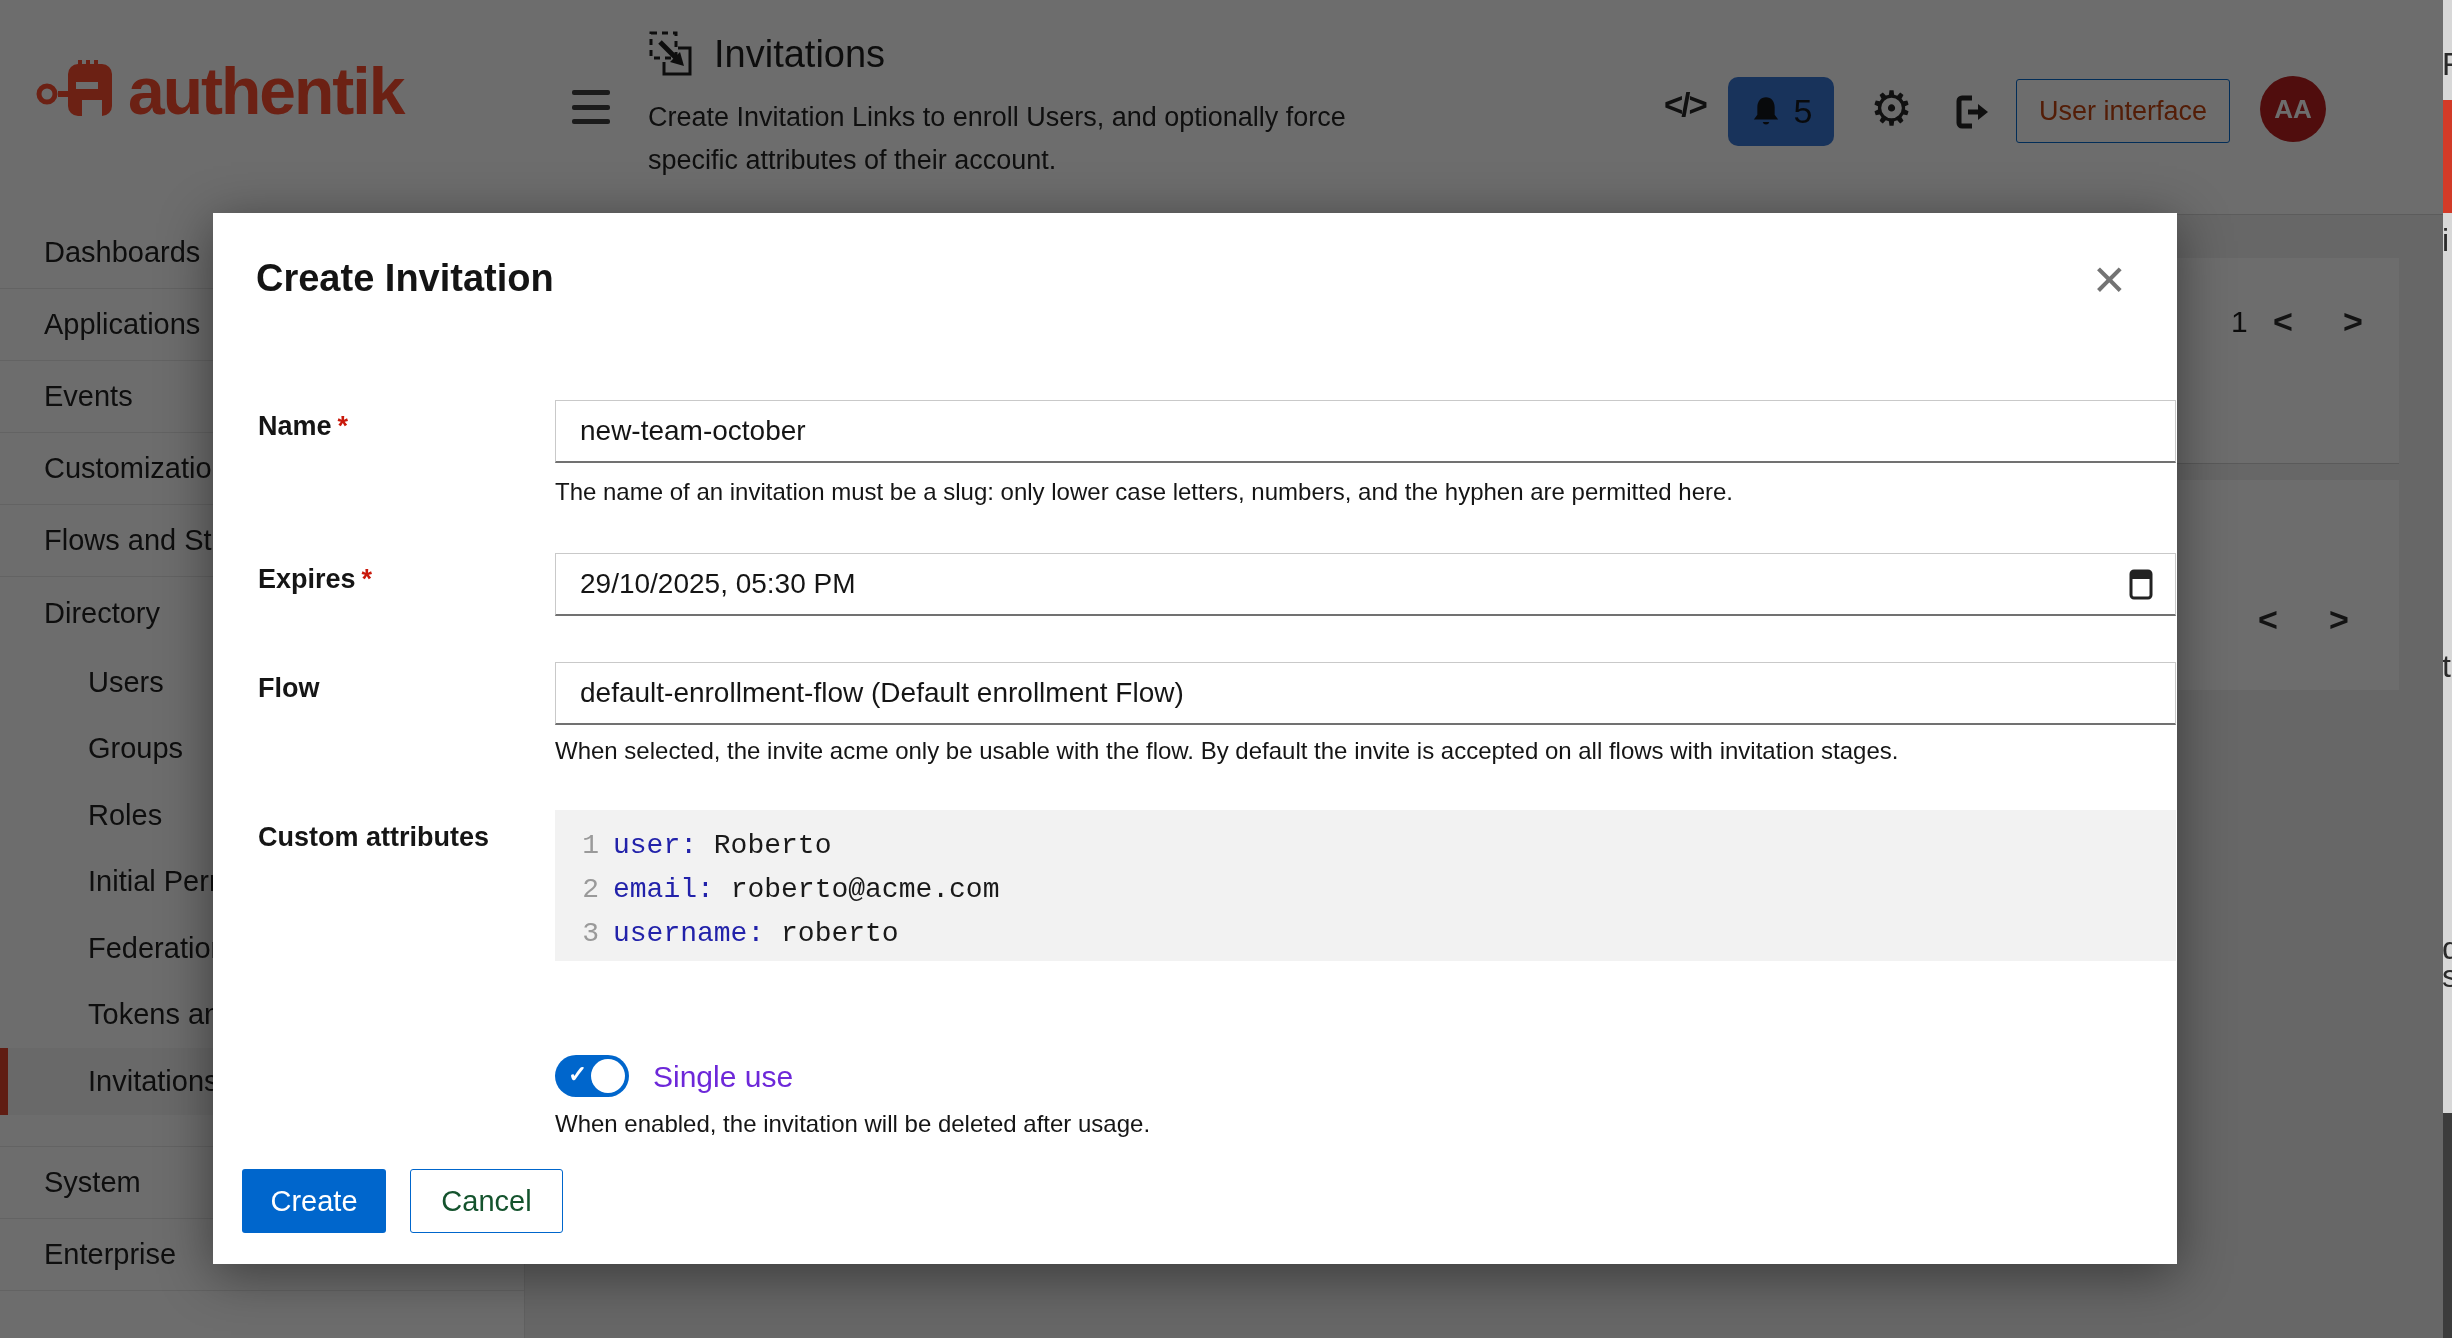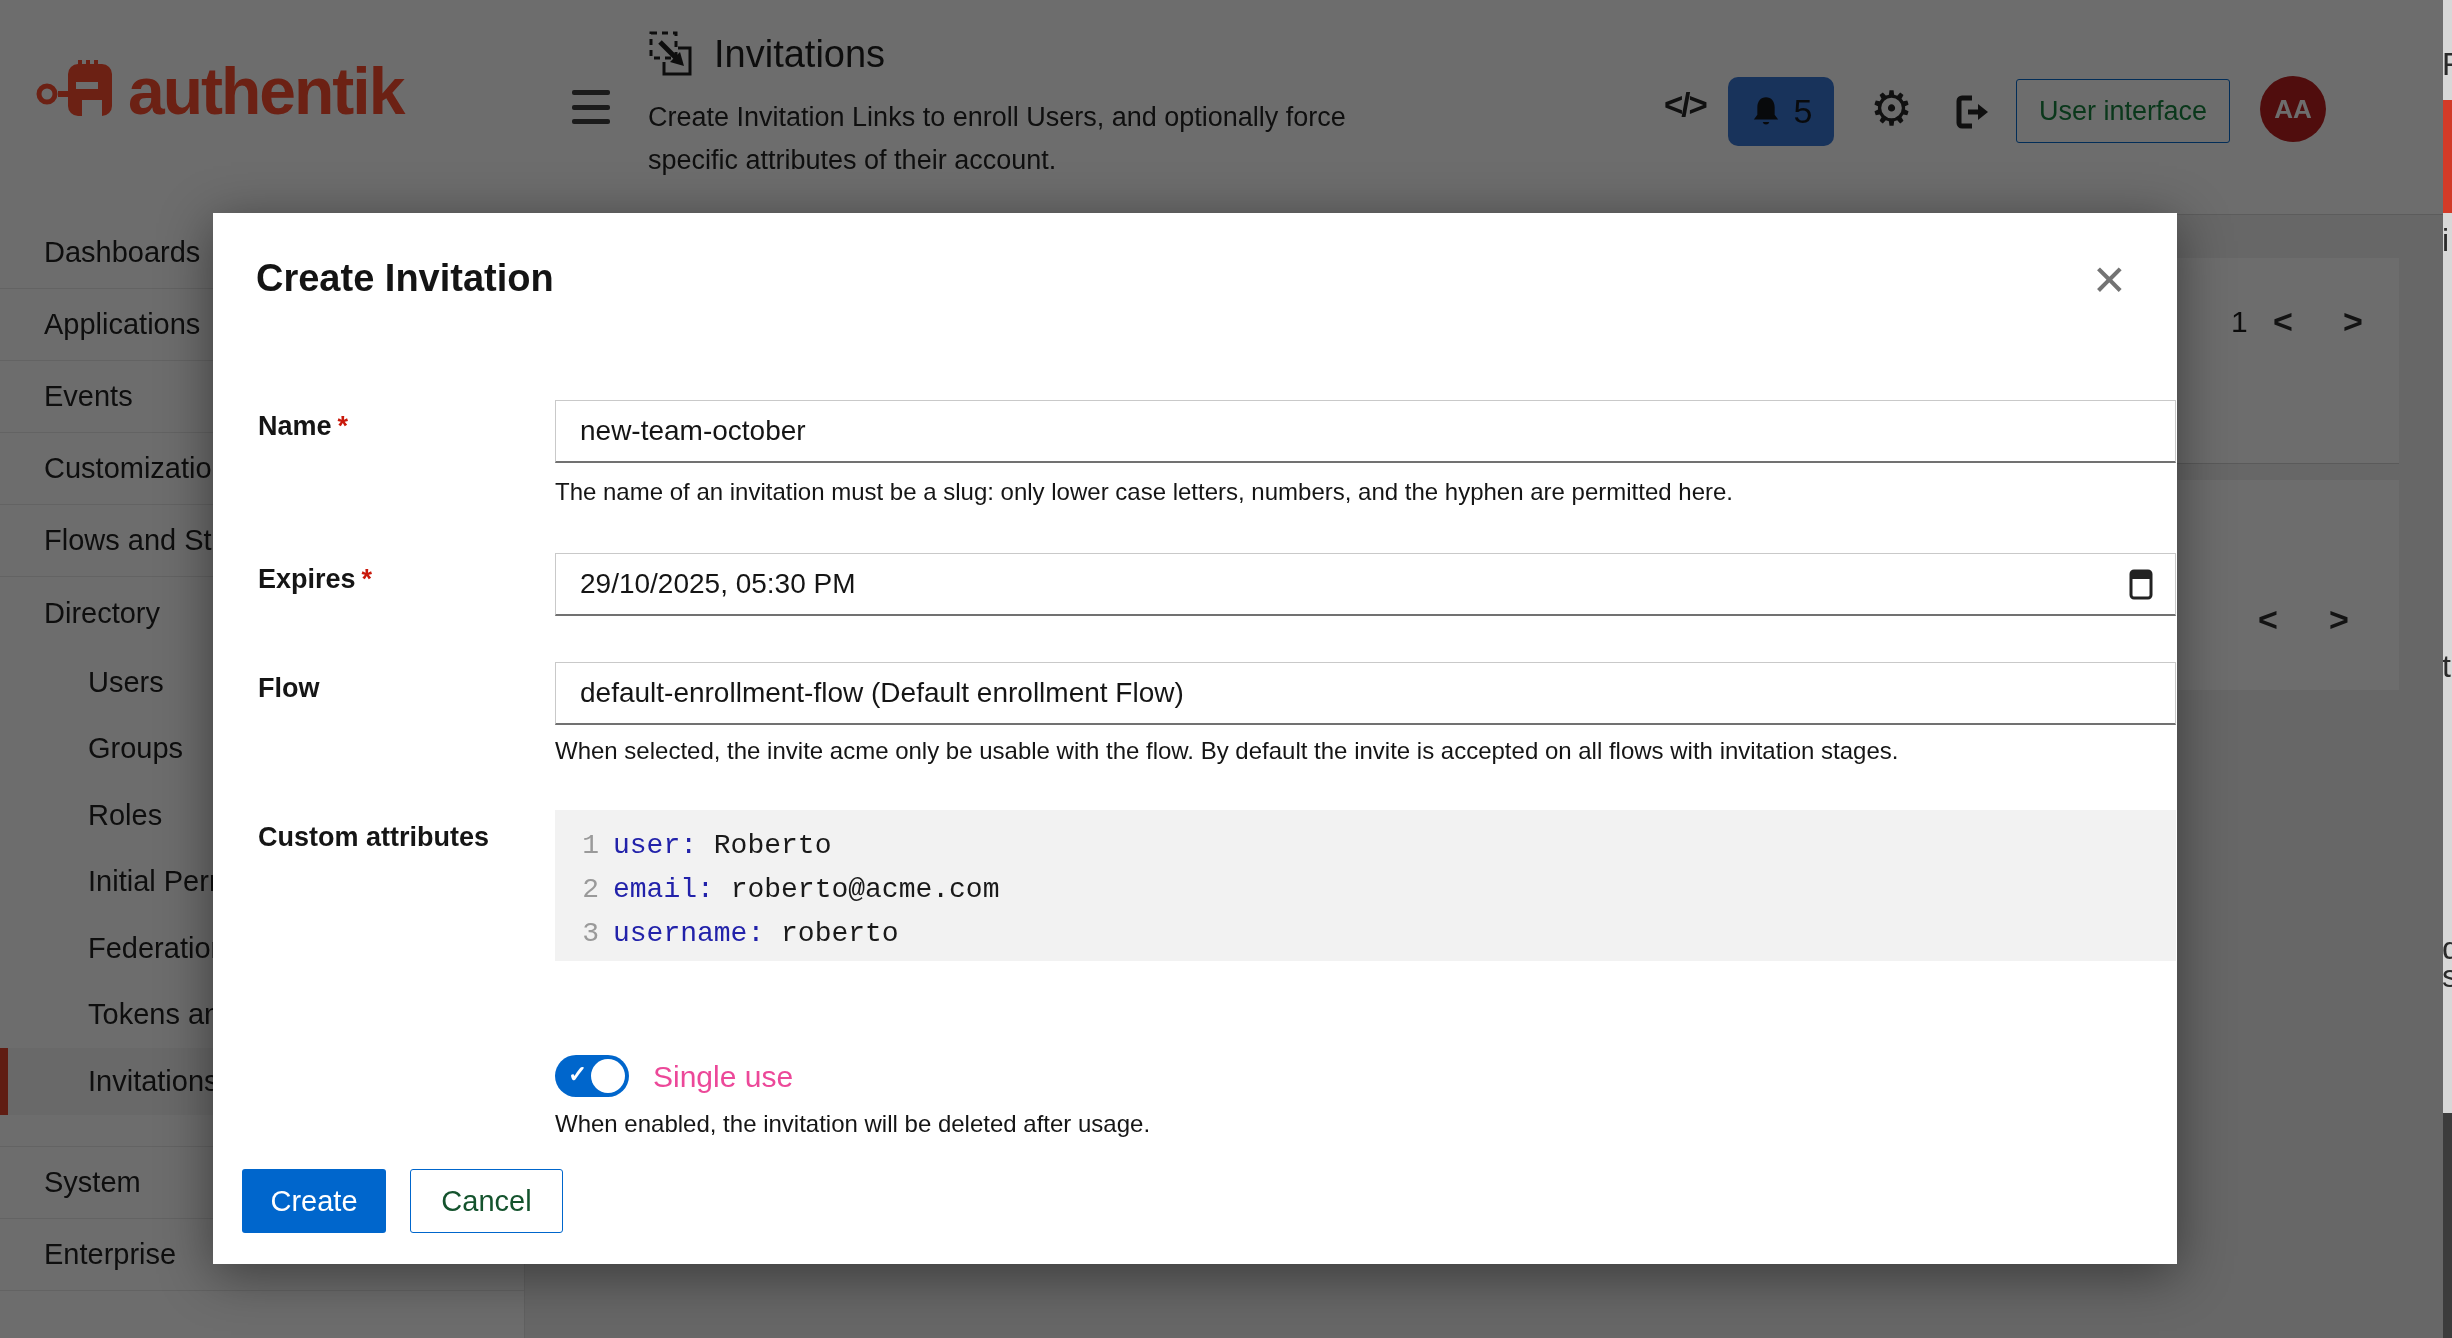--- a/index.html
+++ b/index.html
@@ -16,21 +16,21 @@
   .pg-title-wrap{position:absolute;left:648px;top:30px;}
   .pg-title{display:flex;align-items:center;gap:18px;font-size:38px;font-weight:500;color:#1b1b1b;}
   .pg-sub{margin-top:18px;width:700px;font-size:27px;line-height:43px;color:#1f1f1f;}
   .hdr-actions{position:absolute;right:70px;top:0;height:214px;}
   .code-ico{position:absolute;left:-718px;top:86px;font-size:33px;font-weight:700;color:#222;letter-spacing:-2px;}
   .notif{position:absolute;left:-654px;top:77px;width:106px;height:69px;border-radius:10px;background:#3575d4;
          display:flex;align-items:center;justify-content:center;gap:12px;color:#10131a;font-size:34px;}
   .gear{position:absolute;left:-512px;top:80px;font-size:48px;color:#222;}
   .signout{position:absolute;left:-432px;top:90px;}
   .ui-btn{position:absolute;left:-366px;top:79px;width:212px;height:62px;border:1px solid #0066cc;border-radius:3px;
-          color:#15803d;font-size:27px;display:flex;align-items:center;justify-content:center;background:transparent;}
+          color:#c2410c;font-size:27px;display:flex;align-items:center;justify-content:center;background:transparent;}
   .avatar{position:absolute;left:-122px;top:76px;width:66px;height:66px;border-radius:50%;background:#b91c1c;
           color:#fff;font-size:26px;font-weight:700;display:flex;align-items:center;justify-content:center;}
 
   
   .nav{position:absolute;left:0;top:217px;width:524px;}
   .nav-item{height:72px;display:flex;align-items:center;padding-left:44px;font-size:29px;color:#1d1d1d;border-bottom:1px solid #e6e6e6;box-sizing:border-box;}
   .nav-item.nodiv{border-bottom:none;}
   .nav-item.sub{height:66.5px;padding-left:88px;border-bottom:none;}
   .nav-item.active{background:#f6f6f6;border-left:8px solid #e0402a;padding-left:80px;}
   .nav-spacer{height:31px;border-bottom:1px solid #e6e6e6;}
@@ -65,21 +65,21 @@
   .editor{position:absolute;left:342px;width:1621px;height:151px;background:#f2f2f2;
           font-family:"Liberation Mono","DejaVu Sans Mono",monospace;font-size:28px;line-height:44px;
           padding-top:14px;box-sizing:border-box;}
   .cm-line{display:flex;}
   .cm-line .ln{width:44px;text-align:right;padding-right:14px;color:#9a9a9a;flex:none;}
   .cm-line .k{color:#2222aa;white-space:pre;}
   .cm-line .v{color:#1a1a1a;white-space:pre;}
   .switch{position:absolute;left:342px;width:74px;height:42px;border-radius:21px;background:#0066cc;cursor:pointer;}
   .switch .knob{position:absolute;right:4px;top:4px;width:34px;height:34px;border-radius:50%;background:#fff;}
   .switch .chk{position:absolute;left:13px;top:6px;color:#fff;font-size:23px;font-weight:700;}
-  .sw-label{position:absolute;left:440px;font-size:30px;color:#ec4899;}
+  .sw-label{position:absolute;left:440px;font-size:30px;color:#6d28d9;}
   .btn{position:absolute;height:64px;border-radius:3px;font-family:inherit;font-size:29px;cursor:pointer;
        display:flex;align-items:center;justify-content:center;box-sizing:border-box;}
   .btn-primary{left:29px;width:144px;background:#0066cc;color:#fff;border:none;}
   .btn-secondary{left:197px;width:153px;background:#fff;color:#14532d;border:1px solid #0066cc;}
 </style>
 </head>
 <body>
 
 <div class="screen">
 

